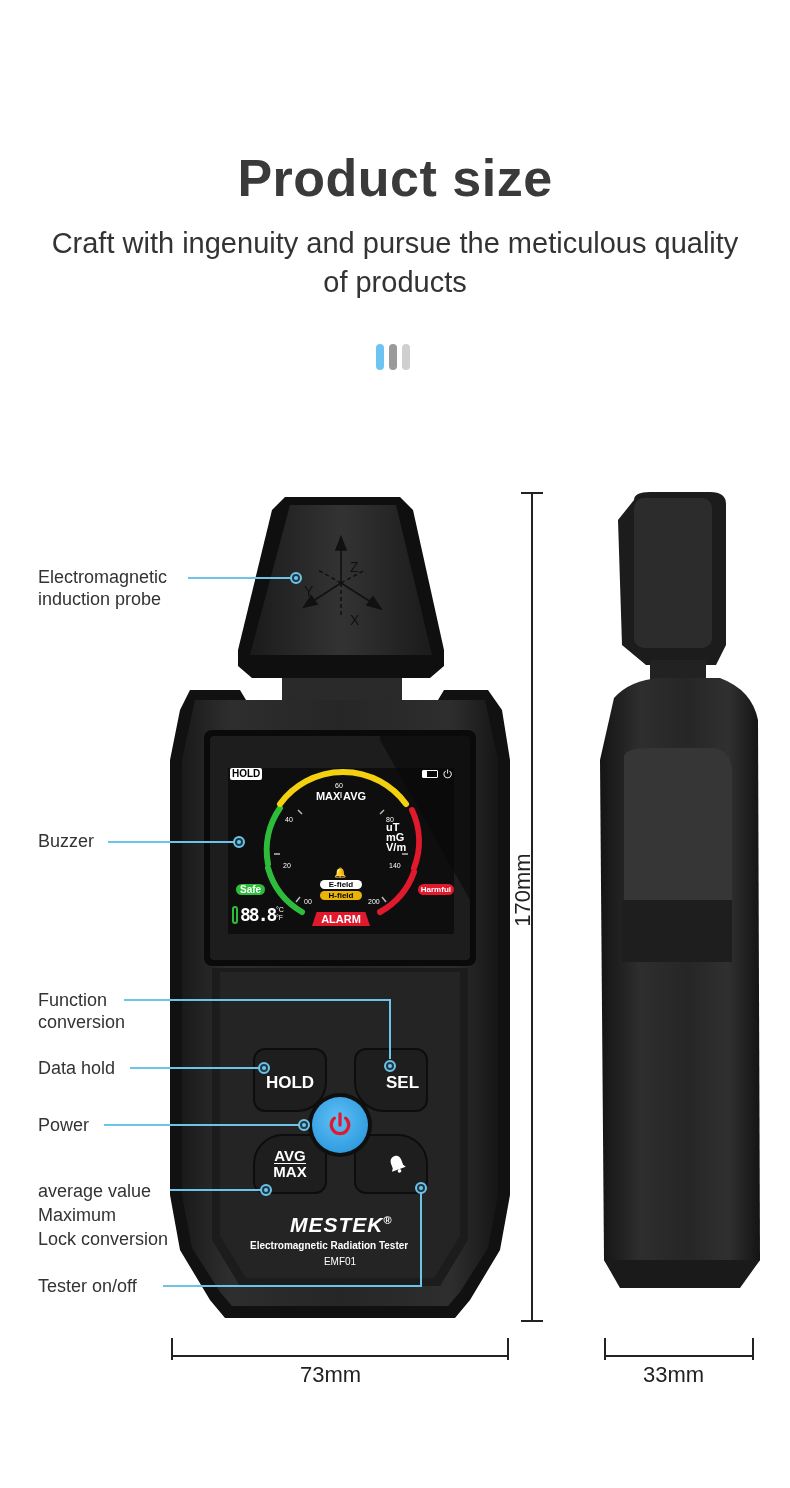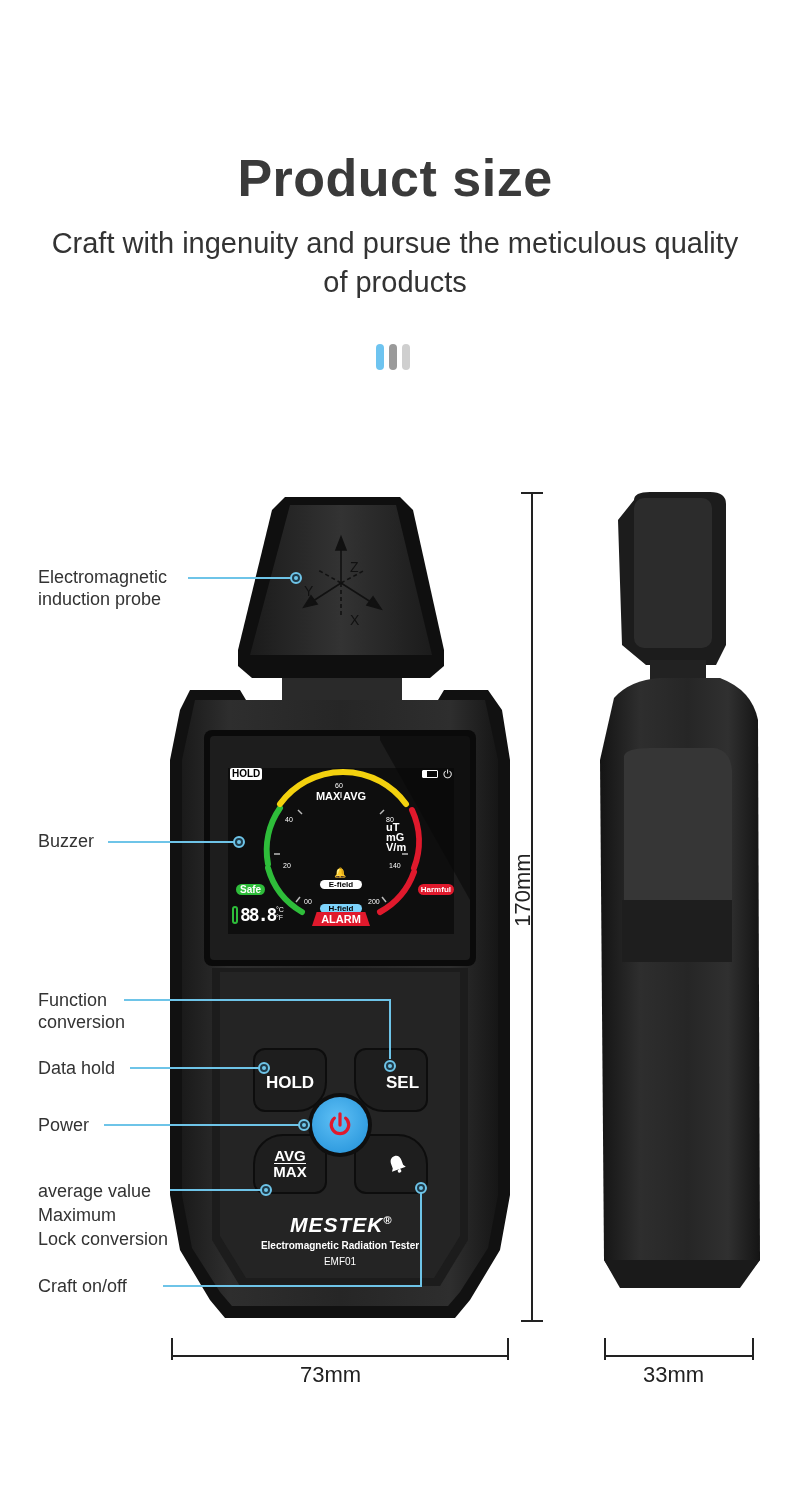--- a/index.html
+++ b/index.html
@@ -141,22 +141,22 @@
     <div>mG</div>
     <div>V/m</div>
   </div>
 
   <div style="position:absolute;left:55px;top:94px;font-size:7px;color:#fff;">20</div>
   <div style="position:absolute;left:161px;top:94px;font-size:7px;color:#fff;">140</div>
   <div style="position:absolute;left:106px;top:99px;color:#2ebd3a;font-size:10px;">🔔</div>
 
   <div style="position:absolute;left:8px;top:116px;background:#2ebd3a;color:#fff;font-size:10px;font-weight:bold;padding:0 4px;border-radius:6px;line-height:11px;">Safe</div>
   <div style="position:absolute;left:92px;top:112px;width:42px;">
-    <div style="background:#fff;color:#000;font-size:8px;font-weight:bold;text-align:center;border-radius:5px;line-height:9px;margin-bottom:15px;">E-field</div>
-    <div style="background:#7dd3fc;color:#000;font-size:8px;font-weight:bold;text-align:center;border-radius:5px;line-height:9px;">H-field</div>
+    <div style="background:#fff;color:#000;font-size:8px;font-weight:bold;text-align:center;border-radius:5px;line-height:9px;margin-bottom:2px;">E-field</div>
+    <div style="background:#eab308;color:#000;font-size:8px;font-weight:bold;text-align:center;border-radius:5px;line-height:9px;">H-field</div>
   </div>
   <div style="position:absolute;right:0px;top:116px;background:#e0192c;color:#fff;font-size:8px;font-weight:bold;padding:0 3px;border-radius:6px;line-height:11px;">Harmful</div>
 
   <div style="position:absolute;left:76px;top:130px;font-size:7px;color:#fff;">00</div>
   <div style="position:absolute;left:140px;top:130px;font-size:7px;color:#fff;">200</div>
 
   <div style="position:absolute;left:4px;top:138px;width:6px;height:18px;border:2px solid #2ebd3a;border-radius:3px;"></div>
   <div style="position:absolute;left:12px;top:136px;font-family:'DejaVu Sans Mono',monospace;font-size:18px;font-weight:bold;color:#fff;letter-spacing:-2px;">88.8</div>
   <div style="position:absolute;left:48px;top:138px;color:#fff;font-size:7px;line-height:8px;">
     <div>°C</div>
@@ -186,21 +186,21 @@
     <svg width="30" height="30" viewBox="0 0 24 24">
       <path d="M7.5 6.5 A7 7 0 1 0 16.5 6.5" fill="none" stroke="#e0192c" stroke-width="2.6" stroke-linecap="round"></path>
       <line x1="12" y1="3" x2="12" y2="12" stroke="#e0192c" stroke-width="2.6" stroke-linecap="round"></line>
     </svg>
   </div>
 </div>
 
 <div style="position:absolute;left:290px;top:1213px;color:#fff;font-size:21px;font-weight:bold;font-style:italic;letter-spacing:1px;">
   <span>MESTEK</span><sup style="font-size:11px;font-style:normal;">®</sup>
 </div>
-<div style="position:absolute;left:250px;width:180px;top:1240px;text-align:center;color:#fff;font-size:10px;font-weight:bold;">Electromagnetic Radiation Tester</div>
+<div style="position:absolute;left:250px;width:180px;top:1240px;text-align:left;color:#fff;font-size:10px;font-weight:bold;">Electromagnetic Radiation Tester</div>
 <div style="position:absolute;left:250px;width:180px;top:1256px;text-align:center;color:#fff;font-size:10px;font-weight:normal;">EMF01</div>
 
 <svg style="position:absolute;left:590px;top:480px" width="190" height="850" viewBox="0 0 190 850">
   <defs>
     <linearGradient id="sG" x1="0" x2="1">
       <stop offset="0" stop-color="#141414"></stop>
       <stop offset="0.25" stop-color="#2e2e2e"></stop>
       <stop offset="0.55" stop-color="#262626"></stop>
       <stop offset="0.8" stop-color="#303030"></stop>
       <stop offset="1" stop-color="#141414"></stop>
@@ -258,16 +258,16 @@
 <div class="dot" style="left:298px;top:1119px;"></div>
 
 <div class="callout" style="left:38px;top:1179px;line-height:24px;">
   <div>average value</div>
   <div>Maximum</div>
   <div>Lock conversion</div>
 </div>
 <div class="leader" style="left:170px;top:1189px;width:92px;height:2px;"></div>
 <div class="dot" style="left:260px;top:1184px;"></div>
 
-<div class="callout" style="left:38px;top:1275px;">Craft on/off</div>
+<div class="callout" style="left:38px;top:1275px;">Tester on/off</div>
 <div class="leader" style="left:163px;top:1285px;width:259px;height:2px;"></div>
 <div class="leader" style="left:420px;top:1192px;width:2px;height:95px;"></div>
 <div class="dot" style="left:415px;top:1182px;"></div>
 
 </body></html>

